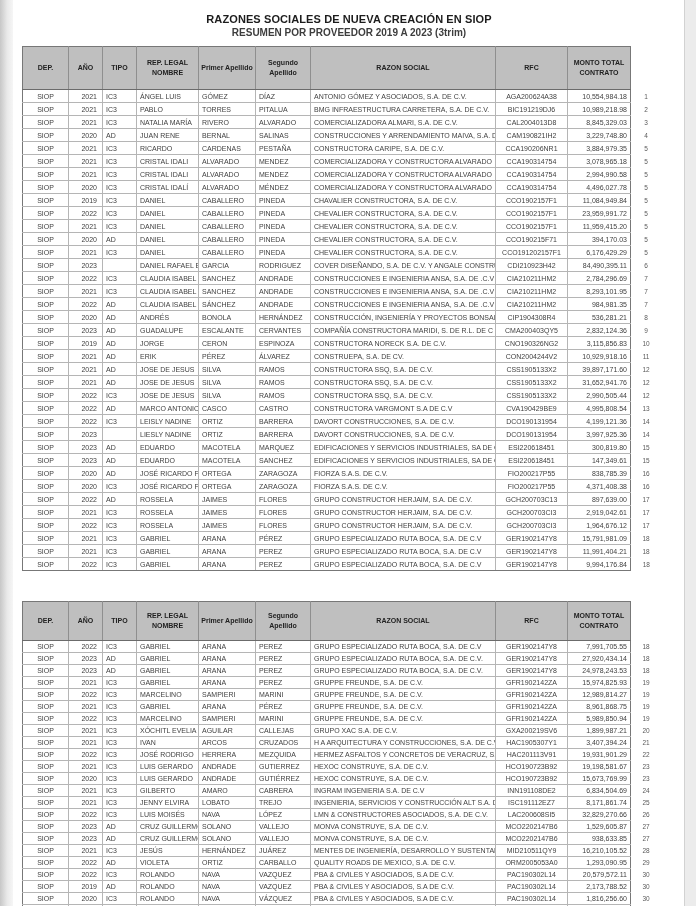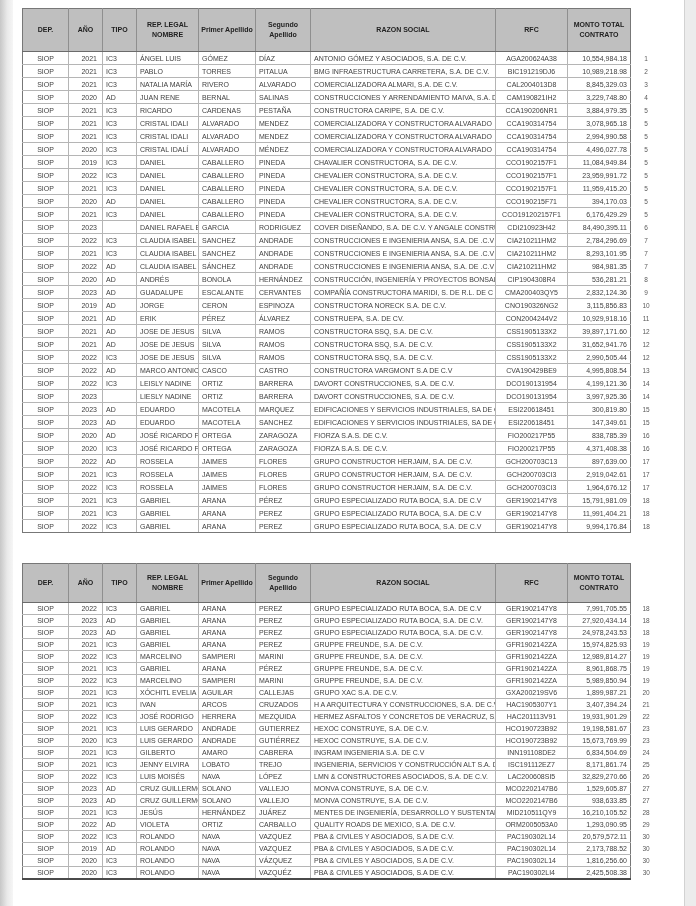--- a/index.html
+++ b/index.html
@@ -53,20 +53,22 @@
   .t1 tbody tr:last-child td:not(.c-idx){border-bottom:1.5px solid #777;}
   .t2 tbody tr:last-child td:not(.c-idx){border-bottom:2.2px solid #4a4a4a;}
 </style>
 </head>
 <body>
 
 <div class="scan-edge-left"></div>
 <div class="scan-edge-right"></div>
 
 <div class="page">
+  <div class="title">RAZONES SOCIALES DE NUEVA CREACIÓN EN SIOP</div>
+  <div class="subtitle">RESUMEN POR PROVEEDOR 2019 A 2023 (3trim)</div>
 
   <div class="tbl-section first">
     <table class="grid t1">
       <colgroup>
         <col style="width:46px">
           <col style="width:34px">
           <col style="width:34px">
         <col style="width:62px">
           <col style="width:57px">
           <col style="width:55px">

